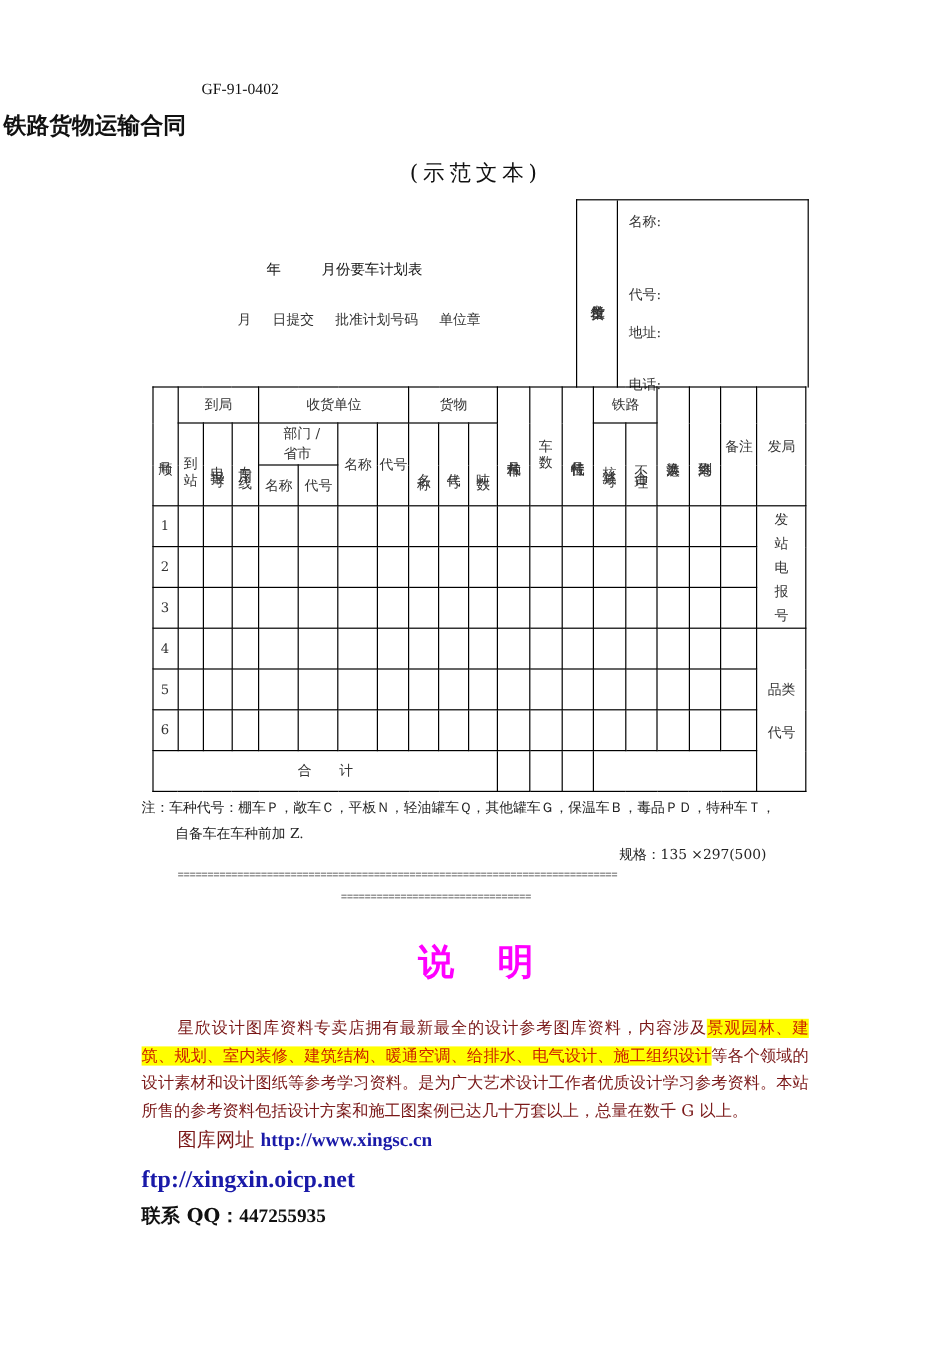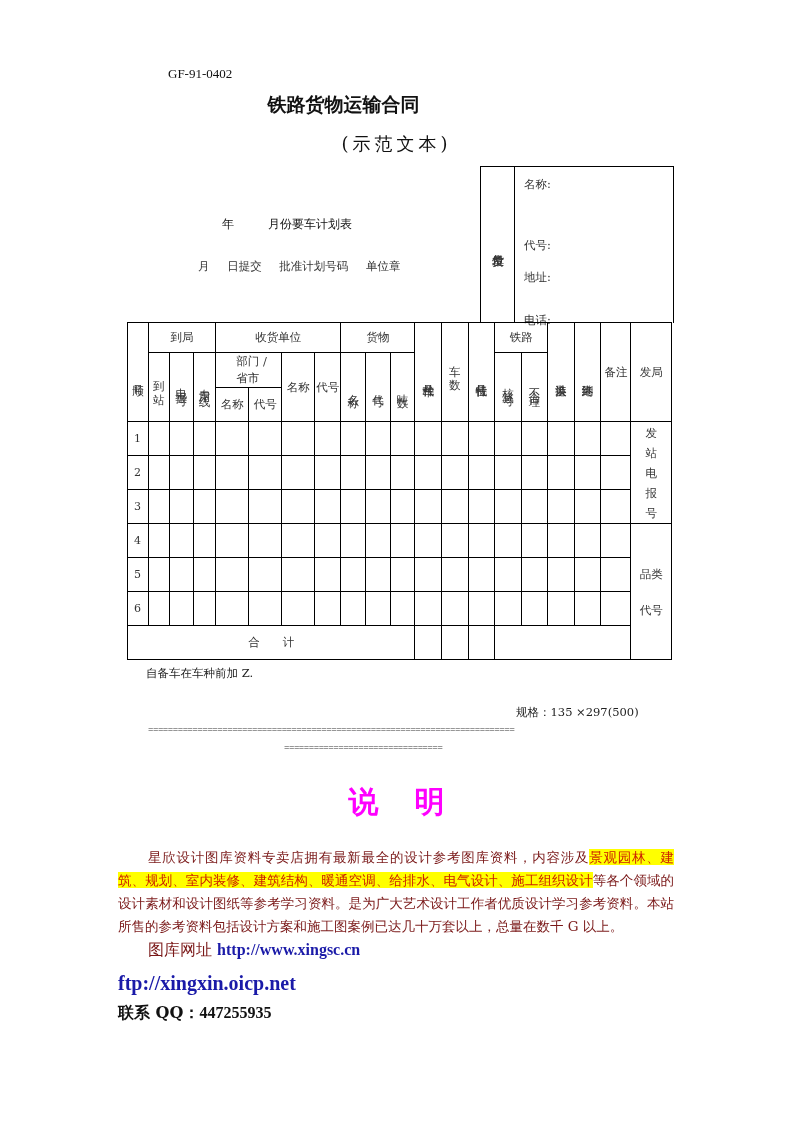--- a/index.html
+++ b/index.html
@@ -1,19 +1,19 @@
 <!DOCTYPE html>
 <html><head>
 <meta charset="utf-8">
 <style>
   html,body{margin:0;padding:0;background:#fff;}
   body{width:793px;height:1122px;position:relative;font-family:"DejaVu Serif","Liberation Serif",serif;color:#111;overflow:hidden;}
   .abs{position:absolute;}
   .code{left:120px;top:66px;font-family:"Liberation Serif",serif;font-size:13px;margin-left:48px;}
-  .title{left:0;width:681px;top:92px;text-align:center;font-family:"DejaVu Sans",sans-serif;font-weight:bold;font-size:19px;padding-left:0;}
+  .title{left:0;width:681px;top:92px;text-align:left;font-family:"DejaVu Sans",sans-serif;font-weight:bold;font-size:19px;padding-left:0;}
   .title span{position:relative;left:3px;}
   .subtitle{left:0;width:793px;top:132px;text-align:center;font-size:18px;letter-spacing:4px;}
   .plan-title{left:222px;top:216px;font-size:12px;font-family:"DejaVu Sans",sans-serif;}
   .plan-title .gap{display:inline-block;width:34px;}
   .plan-sub{left:198px;top:259px;font-size:11.5px;color:#333;word-spacing:0;}
   .plan-sub span{margin-right:14px;}
   table{border-collapse:collapse;}
   .shipper{left:480px;top:166px;height:156px;width:192px;border:1.5px solid #000;border-bottom:none;display:flex;}
   .shipper .lab{width:33px;border-right:1.5px solid #000;display:flex;align-items:center;justify-content:center;font-size:12px;color:#333;line-height:13px;text-align:center;}
   .shipper .fields{flex:1;position:relative;font-size:11.5px;color:#333;}
@@ -256,20 +256,21 @@
     <td colspan="11" style="white-space:pre">合　　计</td>
     <td></td>
     <td></td>
     <td></td>
     <td colspan="5"></td>
   </tr>
 </tbody>
   </table>
 
 <div class="abs note">
+  <div>注：车种代号：棚车Ｐ，敞车Ｃ，平板Ｎ，轻油罐车Ｑ，其他罐车Ｇ，保温车Ｂ，毒品ＰＤ，特种车Ｔ，</div>
   <div class="l2">自备车在车种前加 Z.</div>
 </div>
 <div class="abs spec">规格：135 ×297(500)</div>
 <div class="abs eq1">==========================================================================</div>
 <div class="abs eq2">================================</div>
 
 <div class="abs shuoming">
   <span>说</span><span class="g"></span><span>明</span>
 </div>
 <div class="abs para"><span>星欣设计图库资料专卖店拥有最新最全的设计参考图库资料，内容涉及</span><span class="hl">景观园林、建筑、规划、室内装修、建筑结构、暖通空调、给排水、电气设计、施工组织设计</span><span>等各个领域的设计素材和设计图纸等参考学习资料。是为广大艺术设计工作者优质设计学习参考资料。本站所售的参考资料包括设计方案和施工图案例已达几十万套以上，总量在数千 G 以上。</span></div>

